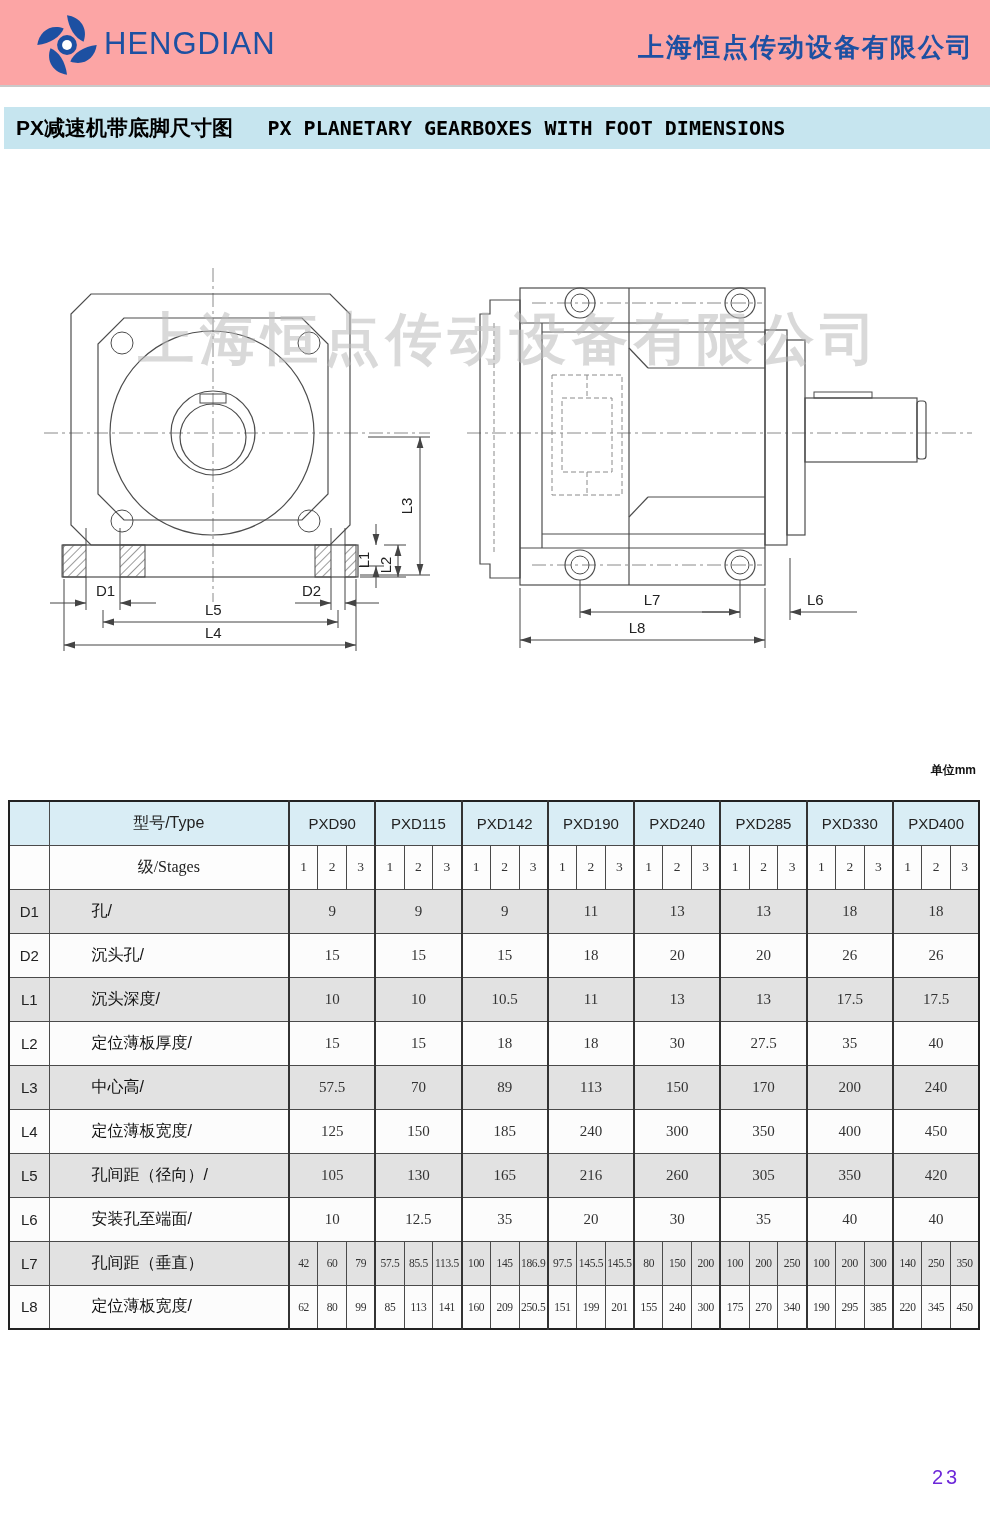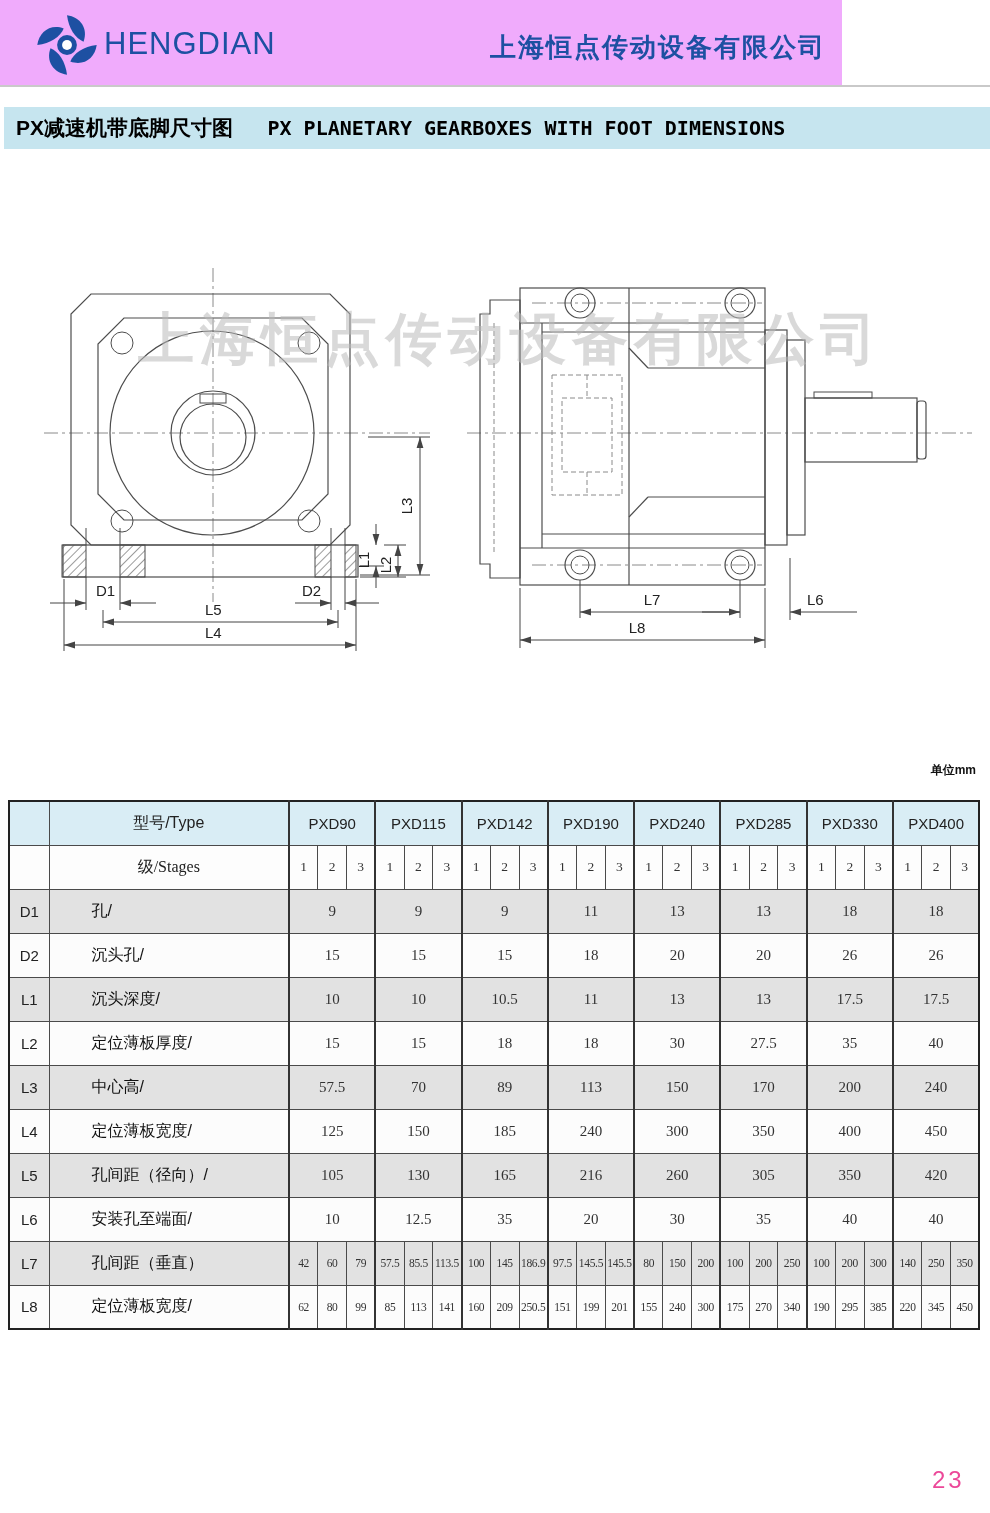--- a/index.html
+++ b/index.html
@@ -3,21 +3,21 @@
 <meta charset="utf-8">
 <style>
   * { margin:0; padding:0; box-sizing:border-box; }
   html,body { background:#888; }
   .page {
     position:relative; width:990px; height:1513px; background:#fff;
     margin:0 auto; outline:1px solid #d5d5d5; overflow:hidden;
     font-family:"Liberation Sans", sans-serif; color:#222;
   }
   
-  .header { position:absolute; top:0; left:0; width:842px; height:86px; background:#f0abfc; }
+  .header { position:absolute; top:0; left:0; width:990px; height:86px; background:#fca5a5; }
   .logo-svg { position:absolute; left:34px; top:12px; }
   .logo-text { position:absolute; left:104px; top:26px; font-size:31px; letter-spacing:1px;
     color:#1d50a2; font-family:"Liberation Sans", sans-serif; }
   .company-name { position:absolute; right:16px; top:30px; font-size:26px; font-weight:bold;
     letter-spacing:2px; color:#1d50a2; font-family:"Liberation Serif", serif; white-space:nowrap; }
   .header-divider { position:absolute; top:85px; left:0; width:990px; height:2px; background:#c9c9c9; }
   
   .titlebar { position:absolute; top:107px; left:4px; width:990px; height:42px; background:#c6e5ef;
     line-height:42px; padding-left:12px; white-space:nowrap; }
   .titlebar .cn { font-size:21px; font-weight:bold; color:#000; }
@@ -48,21 +48,21 @@
   tr.head-row .c-label { font-size:16px; }
   tr.head-row .c-model { font-size:15px; letter-spacing:0px; }
   tr.stage-row td { background:#fdfdfd;font-family:Liberation Serif, serif; }
   .c-stage { font-family:"Liberation Serif", serif; font-size:13.5px; color:#333; }
   tr.row-gray td { background:#e2e2e2; }
   tr.row-white td { background:#fcfcfc; }
   td.code { font-size:15px; color:#222; }
   td.lbl { text-align:left !important; padding-left:42px; font-size:16px; color:#111; }
   td.c-val { font-family:"Liberation Serif", serif; font-size:15px; color:#333; }
   td.c-val.small { font-size:11.5px; letter-spacing:-0.3px; }
-  .page-number { position:absolute; top:1466px; left:932px; font-size:24px; color:#ec4899;
+  .page-number { position:absolute; top:1466px; left:932px; font-size:20px; color:#6d28d9;
     letter-spacing:3px; }
 </style>
 </head>
 <body>
 
 <div class="page">
 
   <div class="header">
     <svg class="logo-svg" width="66" height="66" viewBox="-40 -40 80 80">
       <g fill="#1d50a2">

